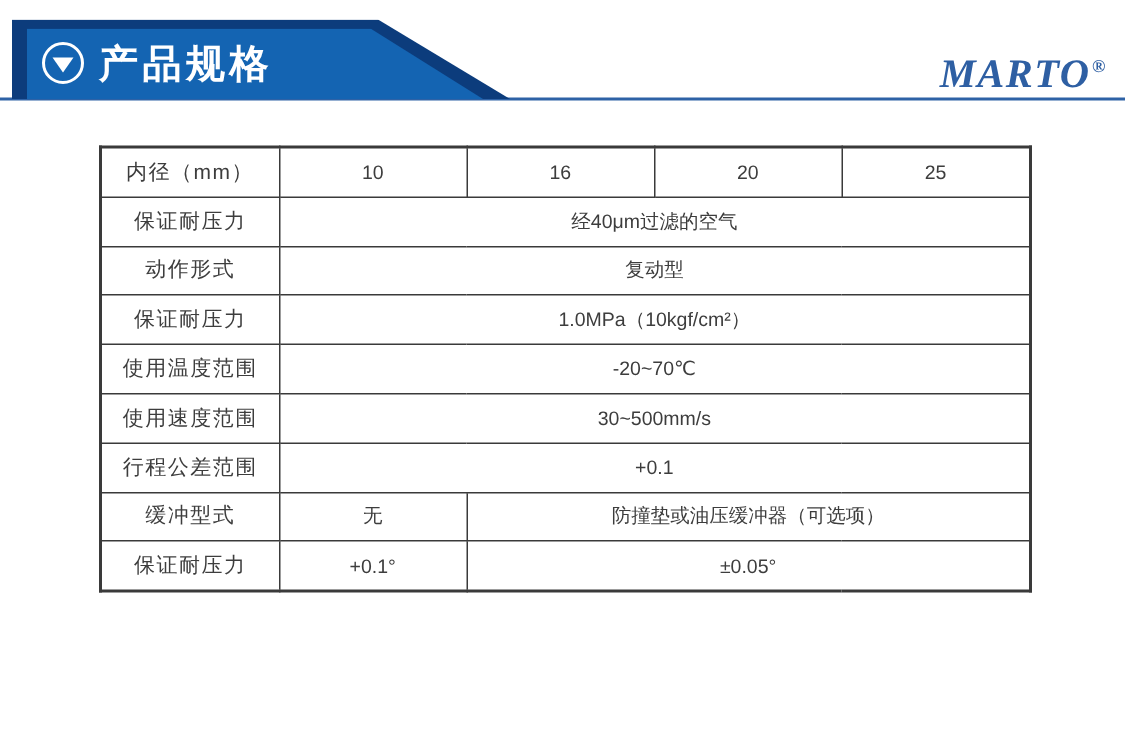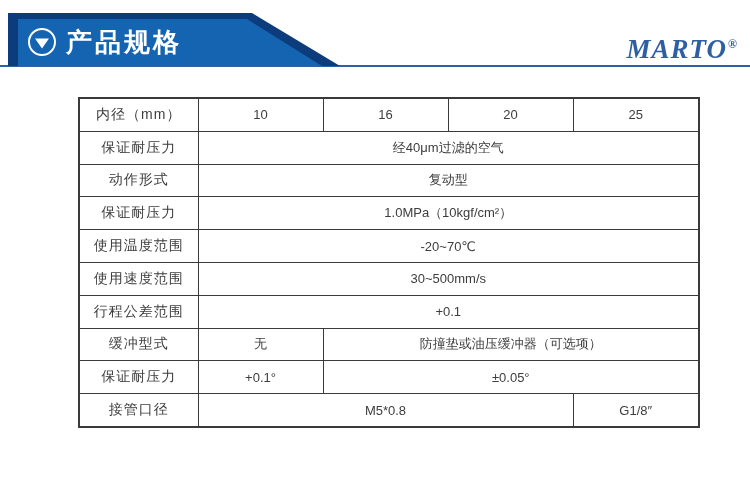--- a/index.html
+++ b/index.html
@@ -47,21 +47,21 @@
   .brand {
     position:absolute; right:12px; top:29px; z-index:4;
     font-family:"Liberation Serif","DejaVu Serif",serif;
     font-weight:bold; color:#2e5fa3; font-size:27px;
     letter-spacing:1px; line-height:30px; white-space:nowrap;font-style:italic;
   }
   .brand .reg { font-size:12px; vertical-align:super; margin-left:1px; }
 
   
   .spec-table {
-    position:absolute; left:78px; top:97px;
+    position:absolute; left:66px; top:97px;
     width:620px; table-layout:fixed;
     border-collapse:collapse;
     border:2px solid #3a3a3a;
   }
   .spec-table td {
     border:1px solid #3a3a3a;
     height:31.8px; padding:0 2px;
     text-align:center; vertical-align:middle;
     color:#3d3d3d; font-size:13px; white-space:nowrap;
     overflow:hidden;
@@ -123,19 +123,14 @@
       <tr>
         <td class="lbl">缓冲型式</td>
         <td colspan="1">无</td>
         <td colspan="3">防撞垫或油压缓冲器（可选项）</td>
       </tr>
       <tr>
         <td class="lbl">保证耐压力</td>
         <td colspan="1">+0.1°</td>
         <td colspan="3">±0.05°</td>
       </tr>
-      <tr>
-        <td class="lbl">接管口径</td>
-        <td colspan="3">M5*0.8</td>
-        <td colspan="1">G1/8″</td>
-      </tr>
     </tbody>
 </table>
 
 </body></html>

